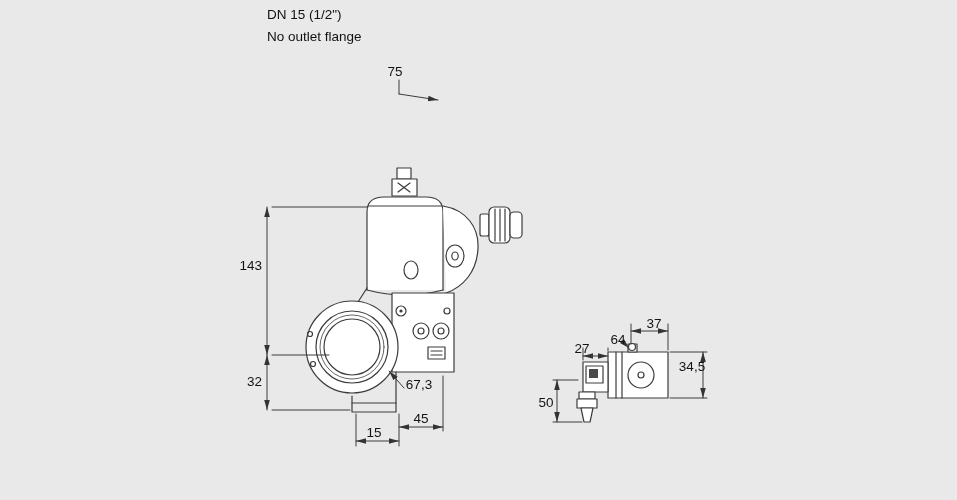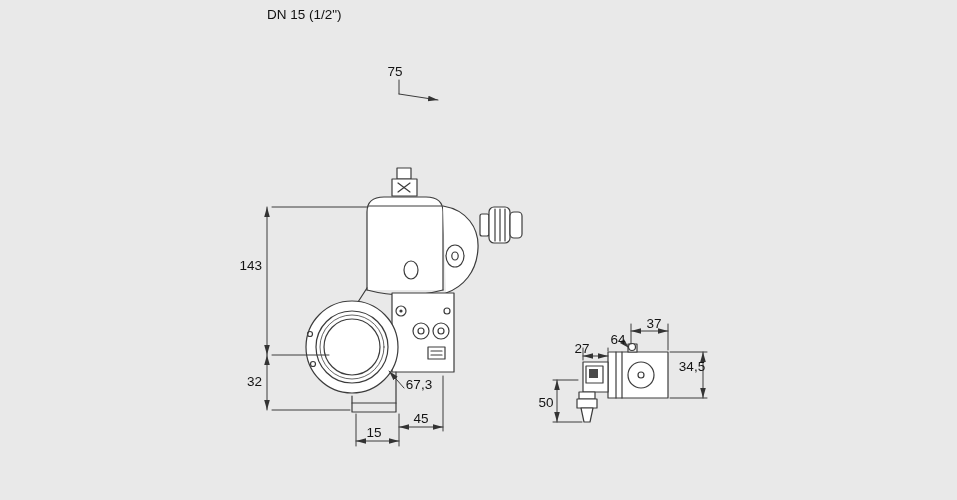--- a/index.html
+++ b/index.html
@@ -10,20 +10,21 @@
   svg{position:absolute;left:0;top:0;}
   svg text{font-family:"Liberation Sans",sans-serif;font-size:13.5px;fill:#141414;}
 </style>
 </head>
 <body>
 
 <div class="stage">
 
   <div class="hdr">
     <div>DN 15 (1/2")</div>
+    <div>No outlet flange</div>
   </div>
 
   <svg width="957" height="500" viewBox="0 0 957 500">
     <defs>
       <marker id="arr" markerWidth="12" markerHeight="9" refX="10" refY="4" orient="auto-start-reverse" markerUnits="userSpaceOnUse">
         <path d="M0,1.2 L10,4 L0,6.8 Z" fill="#333"></path>
       </marker>
     </defs>
 
     <g stroke="#3c3c3c" stroke-width="1.2" fill="none" stroke-linejoin="round" stroke-linecap="round">

